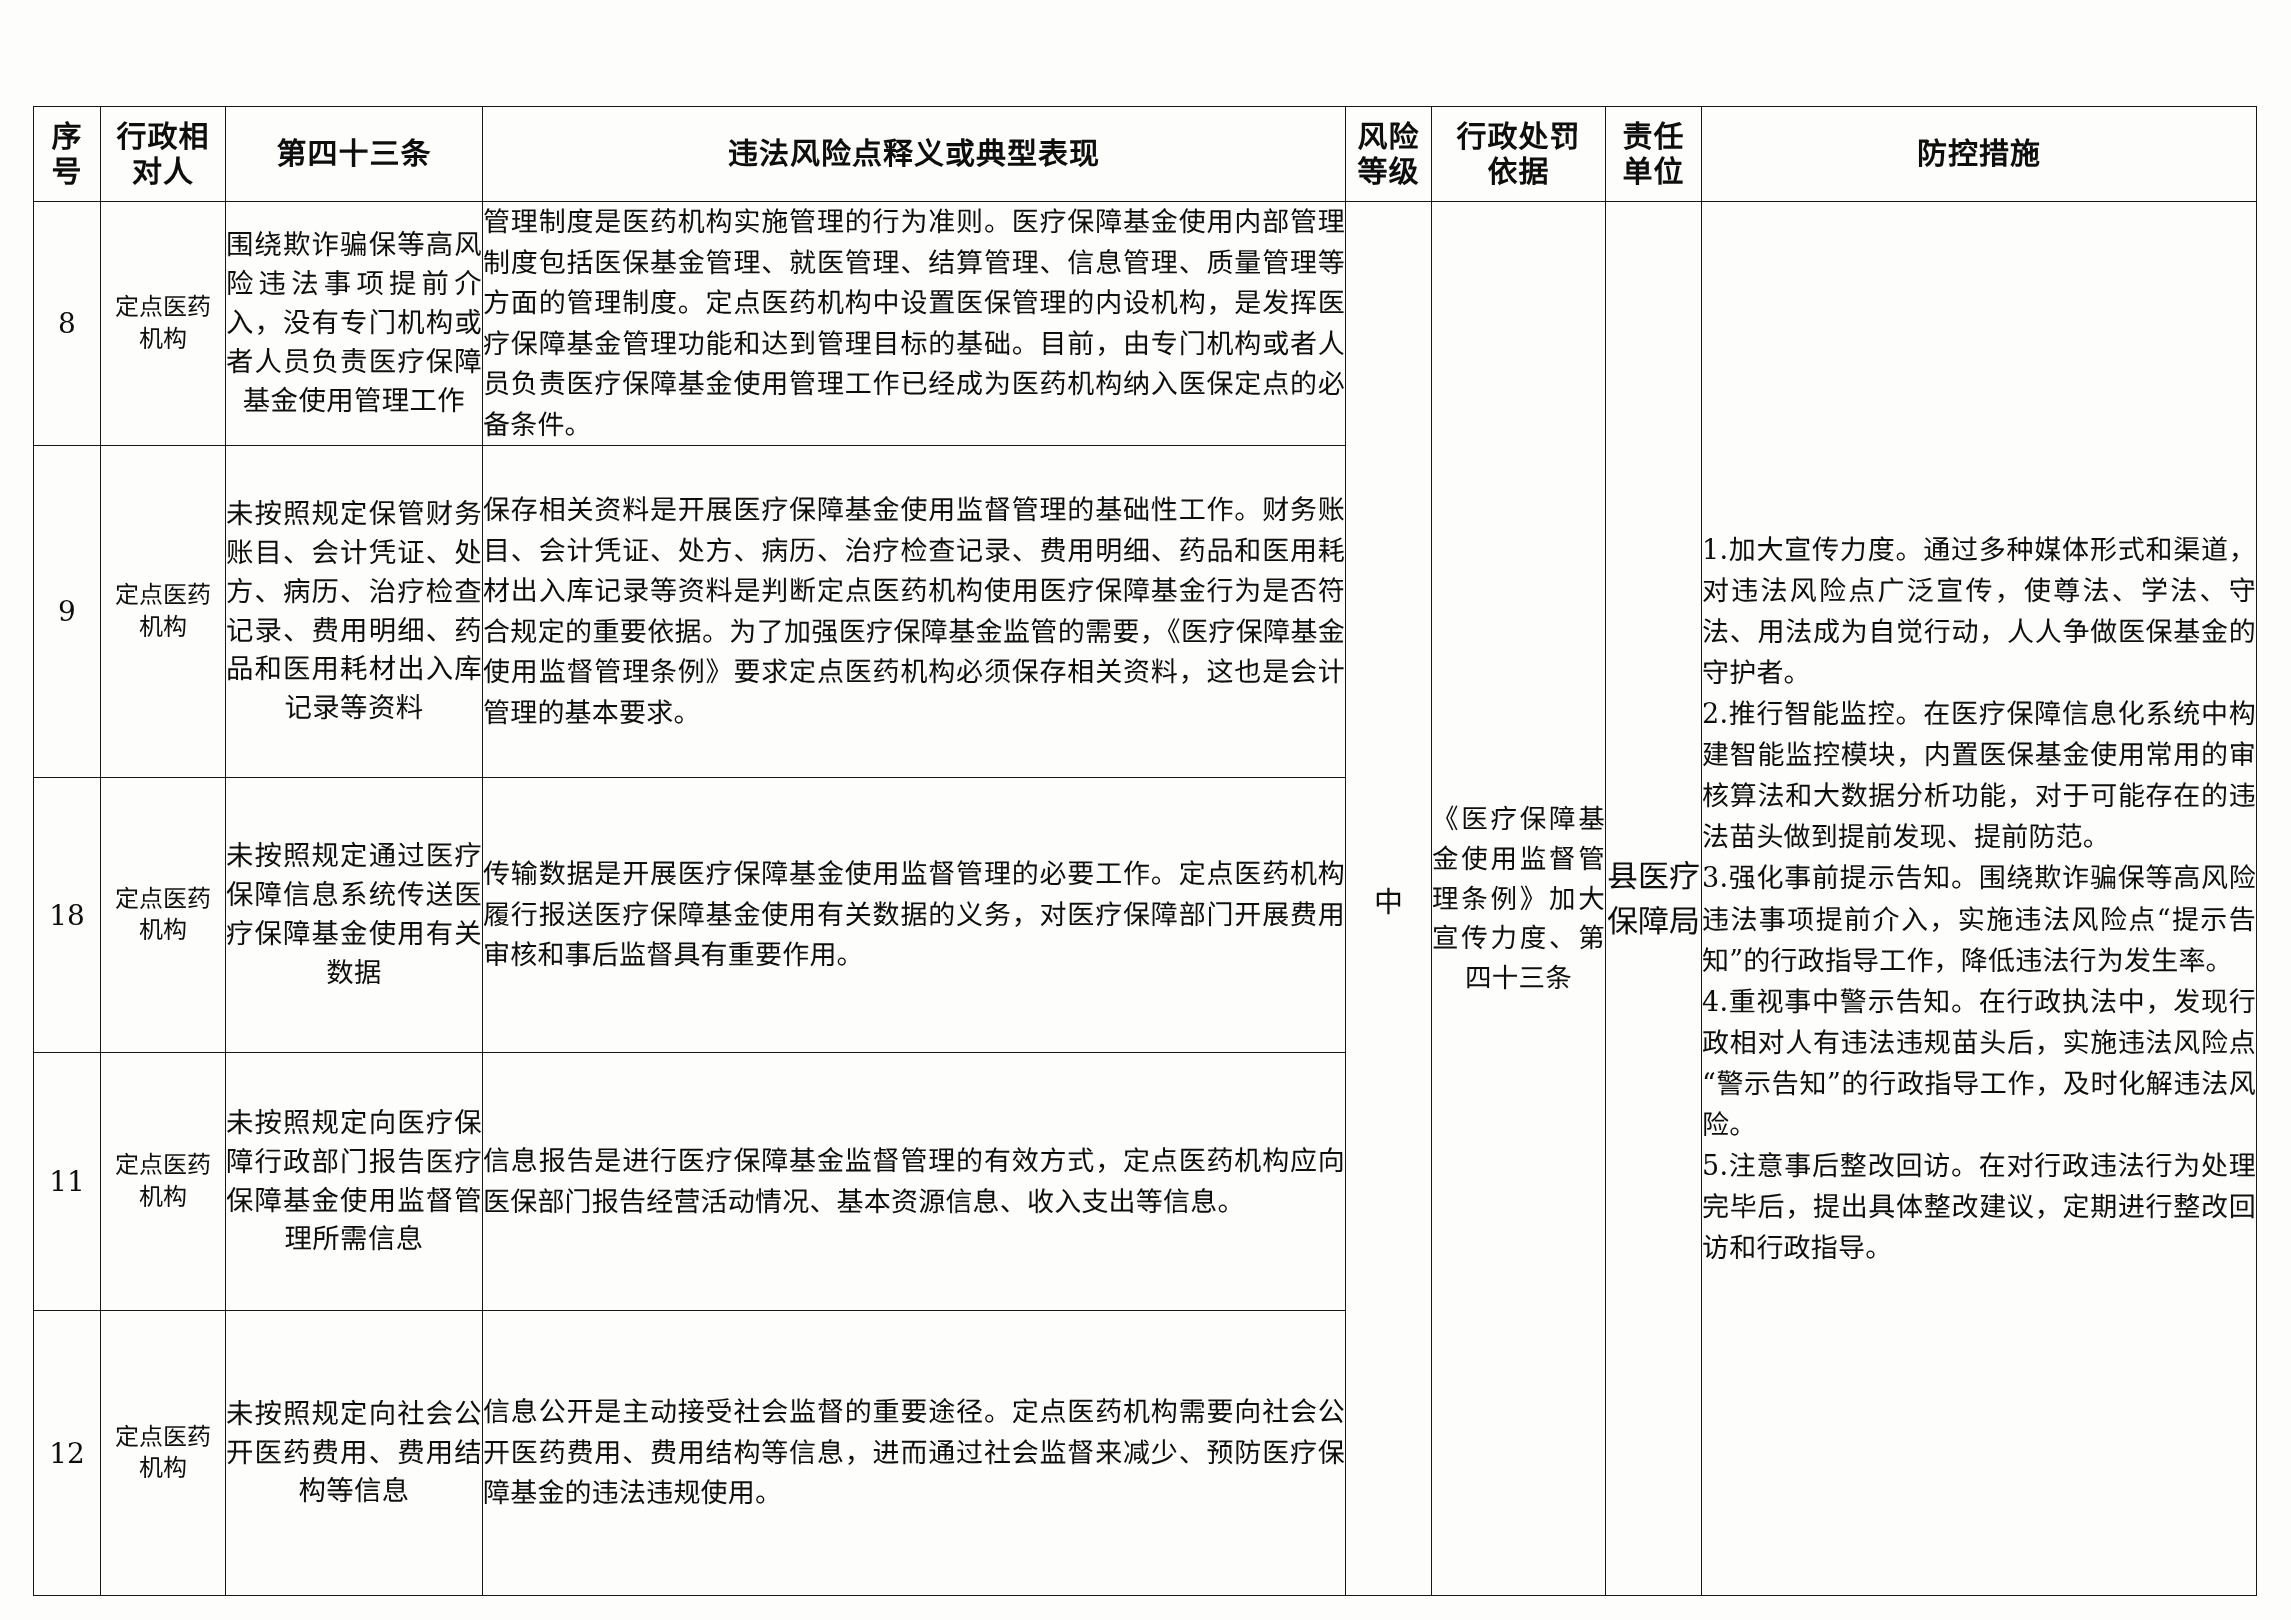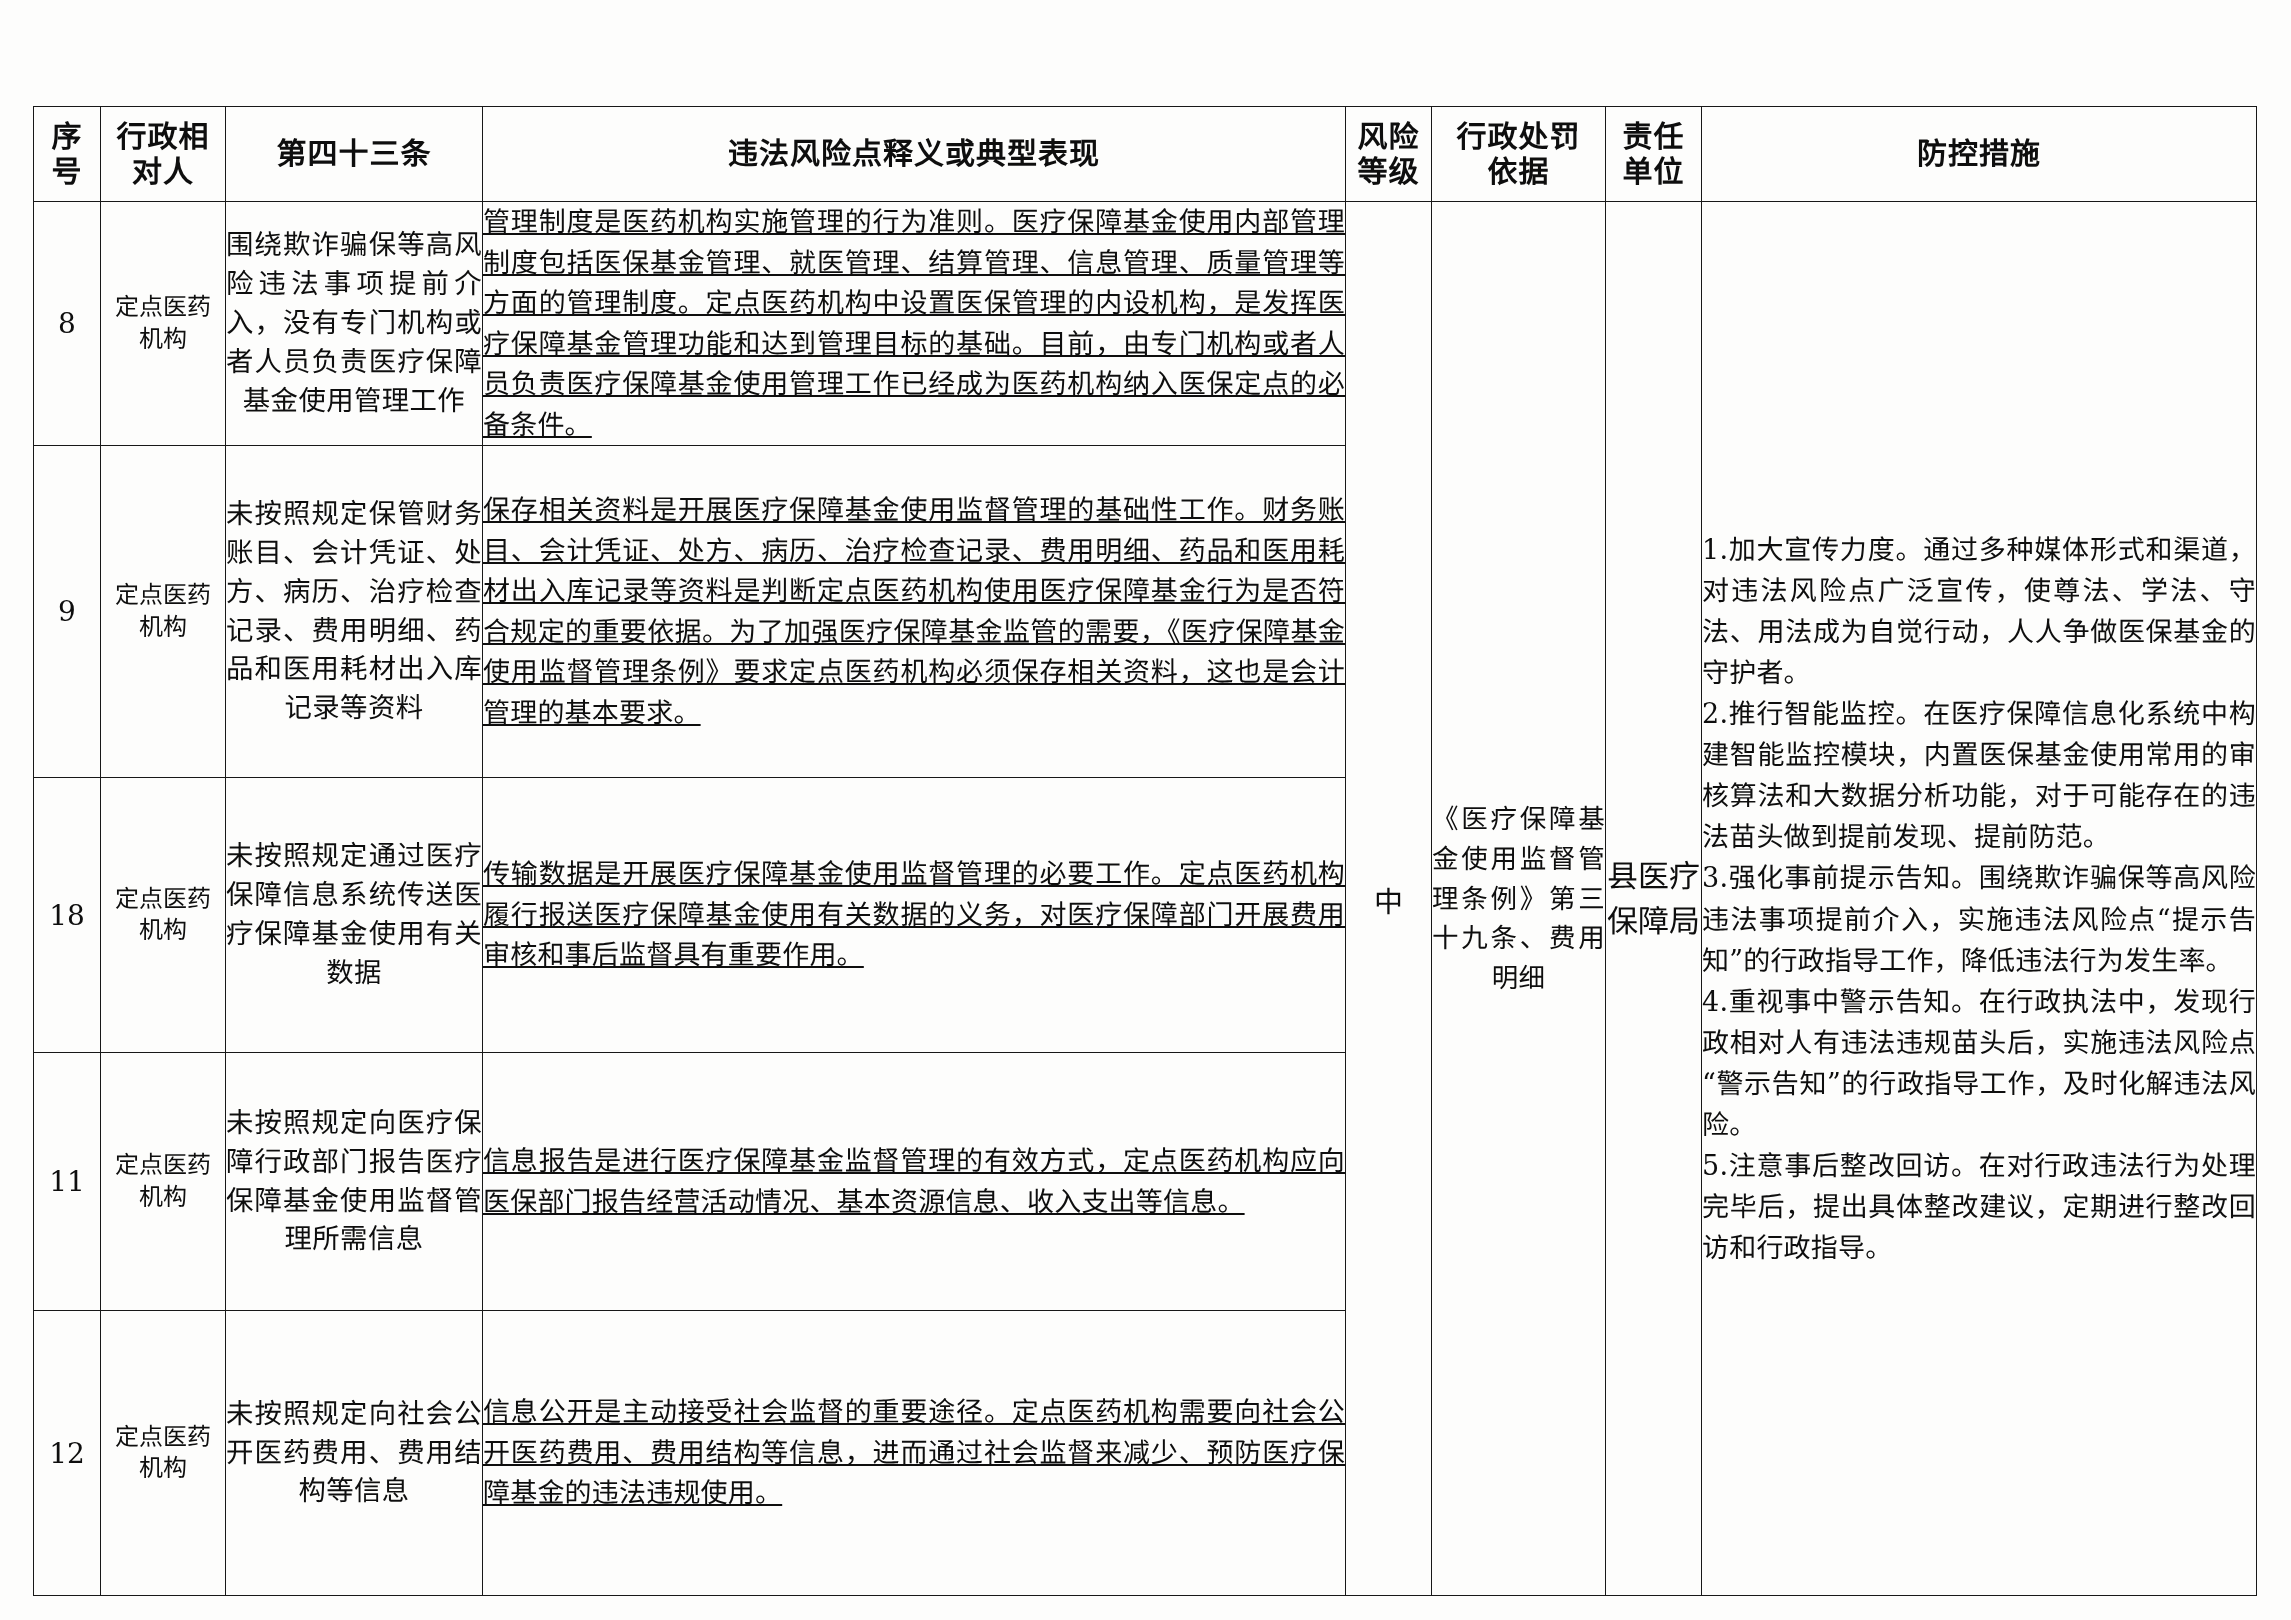--- a/index.html
+++ b/index.html
@@ -90,21 +90,20 @@
     padding: 9.8px 13.7px;
     letter-spacing: 0.4px;
   }
   td.expl {
     font-size: 27px;
     line-height: 1.5;
     text-align: justify;
     padding: 11.8px 13.7px 11.8px 11.8px;
     letter-spacing: 0.2px;
     vertical-align: top;
-    text-decoration: underline;
   }
 
   td.level {
     text-align: center;
     font-size: 29px;
   }
   td.basis {
     font-size: 26.5px;
     line-height: 1.5;
     text-align: justify;
@@ -210,21 +209,21 @@
         <tr class="r8">
           <td class="no">8</td>
           <td class="person">
             <span class="ln">定点医药</span>
             <span class="ln">机构</span>
           </td>
           <td class="risk">围绕欺诈骗保等高风险违法事项提前介入，没有专门机构或者人员负责医疗保障基金使用管理工作</td>
           <td class="expl">管理制度是医药机构实施管理的行为准则。医疗保障基金使用内部管理制度包括医保基金管理、就医管理、结算管理、信息管理、质量管理等方面的管理制度。定点医药机构中设置医保管理的内设机构，是发挥医疗保障基金管理功能和达到管理目标的基础。目前，由专门机构或者人员负责医疗保障基金使用管理工作已经成为医药机构纳入医保定点的必备条件。</td>
 
           <td class="level" rowspan="5">中</td>
-          <td class="basis" rowspan="5">《医疗保障基金使用监督管理条例》第三十九条、费用明细</td>
+          <td class="basis" rowspan="5">《医疗保障基金使用监督管理条例》加大宣传力度、第四十三条</td>
           <td class="unit" rowspan="5">县医疗保障局</td>
           <td class="measure" rowspan="5">
             <span class="item">1.加大宣传力度。通过多种媒体形式和渠道，对违法风险点广泛宣传，使尊法、学法、守法、用法成为自觉行动，人人争做医保基金的守护者。</span>
             <span class="item">2.推行智能监控。在医疗保障信息化系统中构建智能监控模块，内置医保基金使用常用的审核算法和大数据分析功能，对于可能存在的违法苗头做到提前发现、提前防范。</span>
             <span class="item">3.强化事前提示告知。围绕欺诈骗保等高风险违法事项提前介入，实施违法风险点“提示告知”的行政指导工作，降低违法行为发生率。</span>
             <span class="item">4.重视事中警示告知。在行政执法中，发现行政相对人有违法违规苗头后，实施违法风险点“警示告知”的行政指导工作，及时化解违法风险。</span>
             <span class="item">5.注意事后整改回访。在对行政违法行为处理完毕后，提出具体整改建议，定期进行整改回访和行政指导。</span>
           </td>
         </tr>
 

